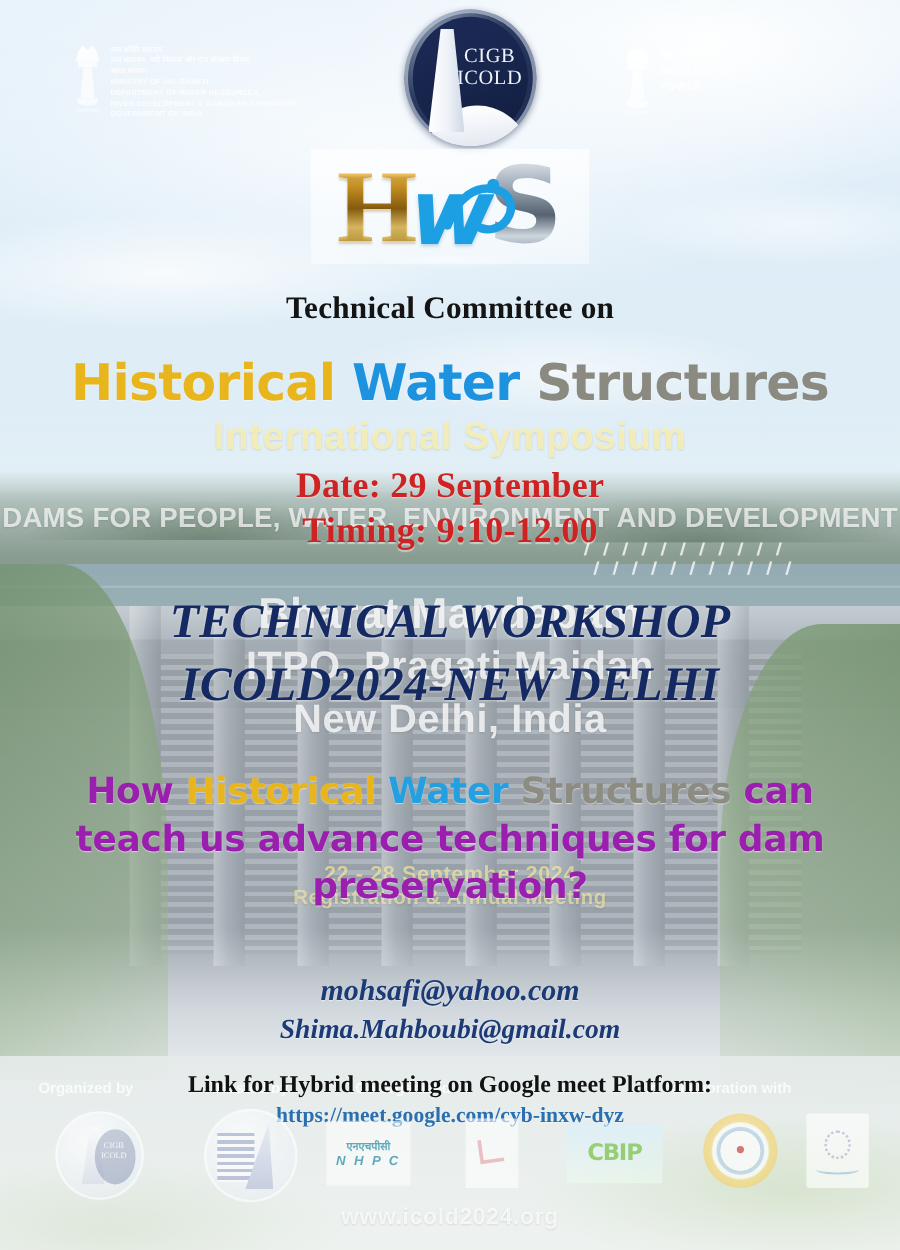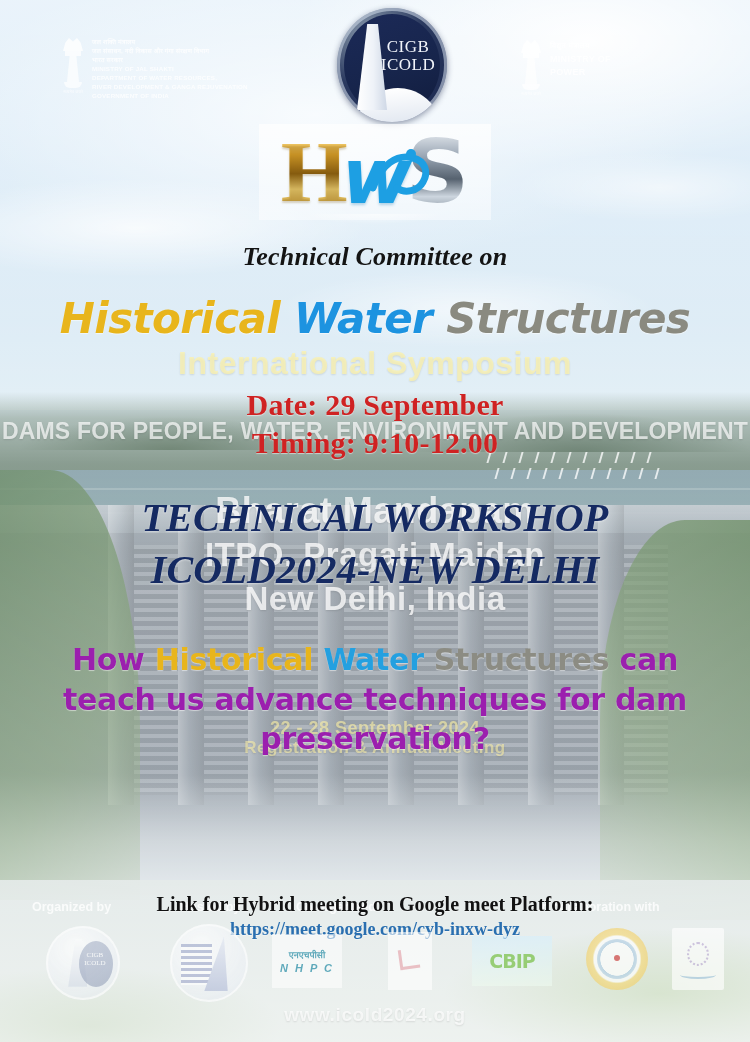--- a/index.html
+++ b/index.html
@@ -250,21 +250,21 @@
     background: linear-gradient(180deg,#eef2f6 0%, #9aa6b4 32%, #56626f 58%, #cdd6df 78%, #76828f 100%);
     -webkit-background-clip: text; background-clip: text; color: transparent;
     font-family: "DejaVu Sans", sans-serif; font-weight: 700;
   }
   .hws .reflect {
     position:absolute; left:0; bottom:-22px; width:232px; height:28px;
     background: radial-gradient(ellipse 96px 14px at 50% 0%, rgba(255,255,255,.55), rgba(255,255,255,0) 72%);
   }
 
   
-  .fg { position:absolute; width: 100%; text-align:center;font-style:italic; }
+  .fg { position:absolute; width: 100%; text-align:center; }
 
   #tc-on {
     top: 242px; font-family: "Liberation Serif", serif; font-weight: 700; font-size: 26px;
     color: #141414; letter-spacing: .2px;
   }
 
   #hws-title {
     top: 294px; font-size: 42px; font-weight: 800; letter-spacing: -.6px;
     font-family: "DejaVu Sans", sans-serif;
     text-shadow: 0 1px 1px rgba(255,255,255,.55);
@@ -567,20 +567,24 @@
 
   <div class="workshop">
     <div>TECHNICAL WORKSHOP</div>
     <div>ICOLD2024-NEW DELHI</div>
   </div>
 
   <div class="question">
     <span>How </span><span class="q1">Historical</span><span> </span><span class="q2">Water</span><span> </span><span class="q3">Structures</span><span> can teach us advance techniques for dam preservation?</span>
   </div>
 
+  <div class="emails">
+    <div class="e1">mohsafi@yahoo.com</div>
+    <div class="e2">Shima.Mahboubi@gmail.com</div>
+  </div>
 
   <div class="meet">
     <div class="meet-label">Link for Hybrid meeting on Google meet Platform:</div>
     <div class="meet-url">https://meet.google.com/cyb-inxw-dyz</div>
   </div>
 
   <div class="logo-strip">
 
     <div class="logo logo-round" style="left:46px; top:8px; width:74px; height:74px;">
       <div class="mini-dam"></div>

